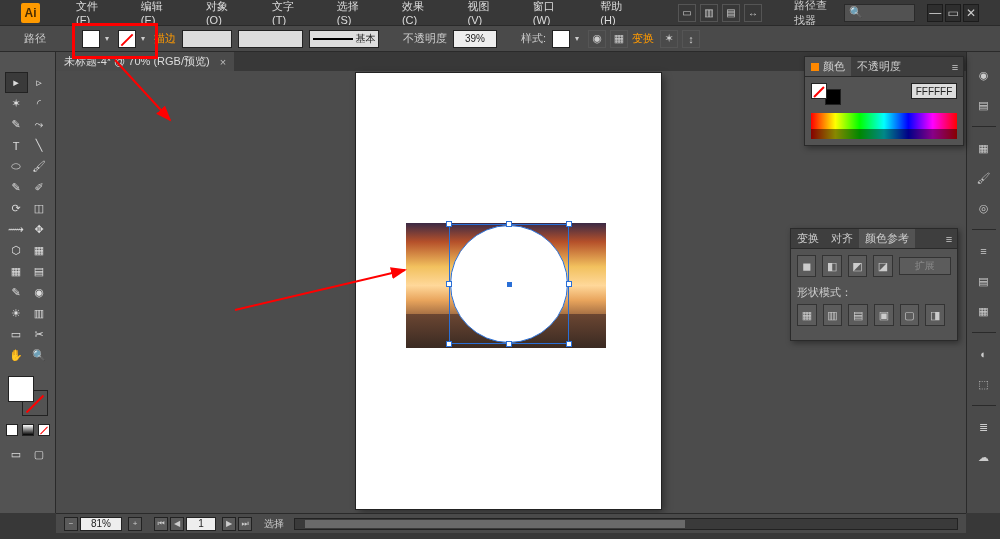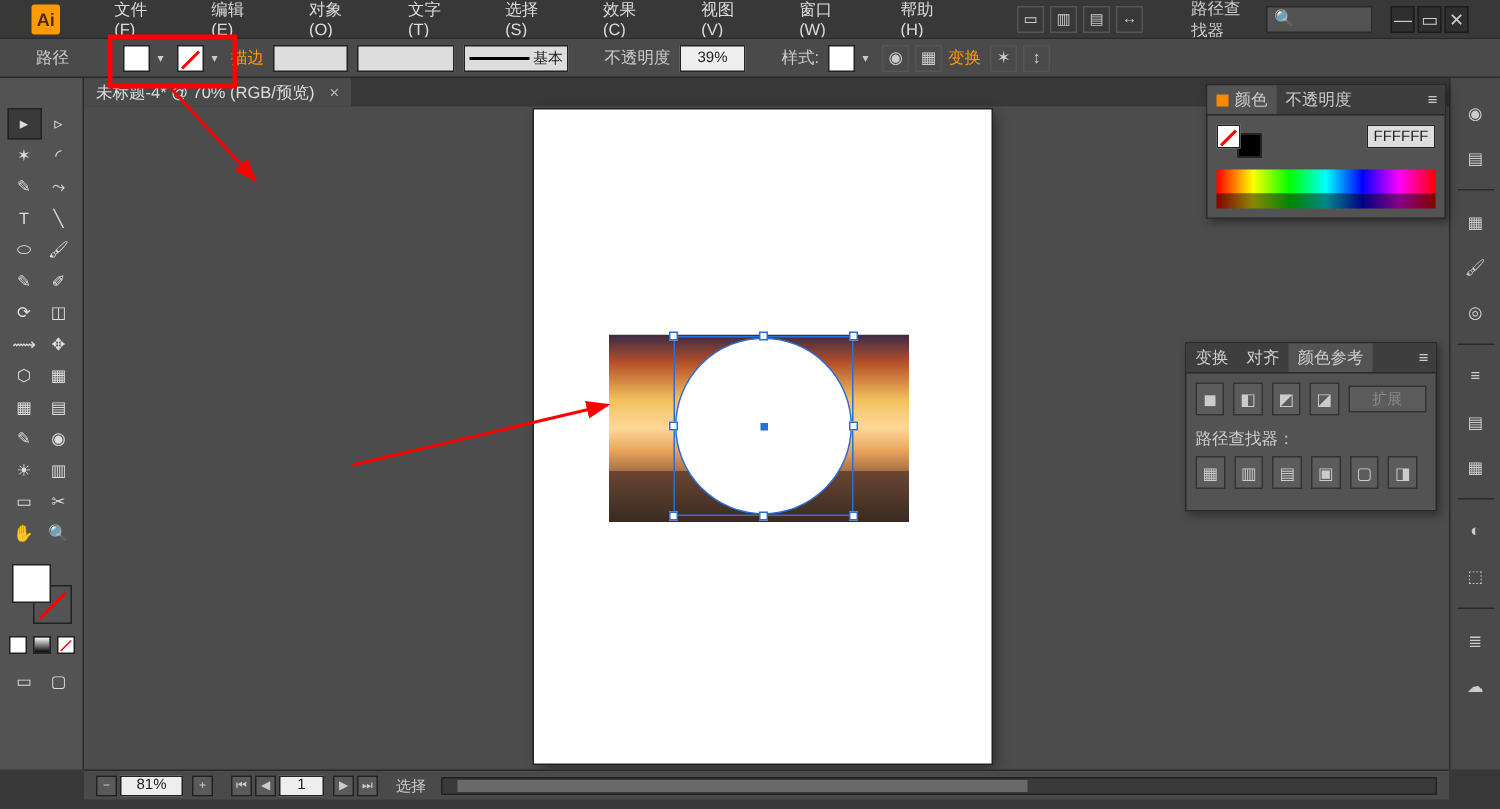--- a/index.html
+++ b/index.html
@@ -318,21 +318,21 @@
     <div class="flyout">≡</div>
   </div>
   <div class="pf-body">
     <div class="pf-row">
       <div class="pf-btn">◼</div>
       <div class="pf-btn">◧</div>
       <div class="pf-btn">◩</div>
       <div class="pf-btn">◪</div>
       <div class="pf-expand">扩展</div>
     </div>
-    <div class="pf-label">路径查找器：</div>
+    <div class="pf-label">形状模式：</div>
     <div class="pf-row">
       <div class="pf-btn">▦</div>
       <div class="pf-btn">▥</div>
       <div class="pf-btn">▤</div>
       <div class="pf-btn">▣</div>
       <div class="pf-btn">▢</div>
       <div class="pf-btn">◨</div>
     </div>
   </div>
 </div>

